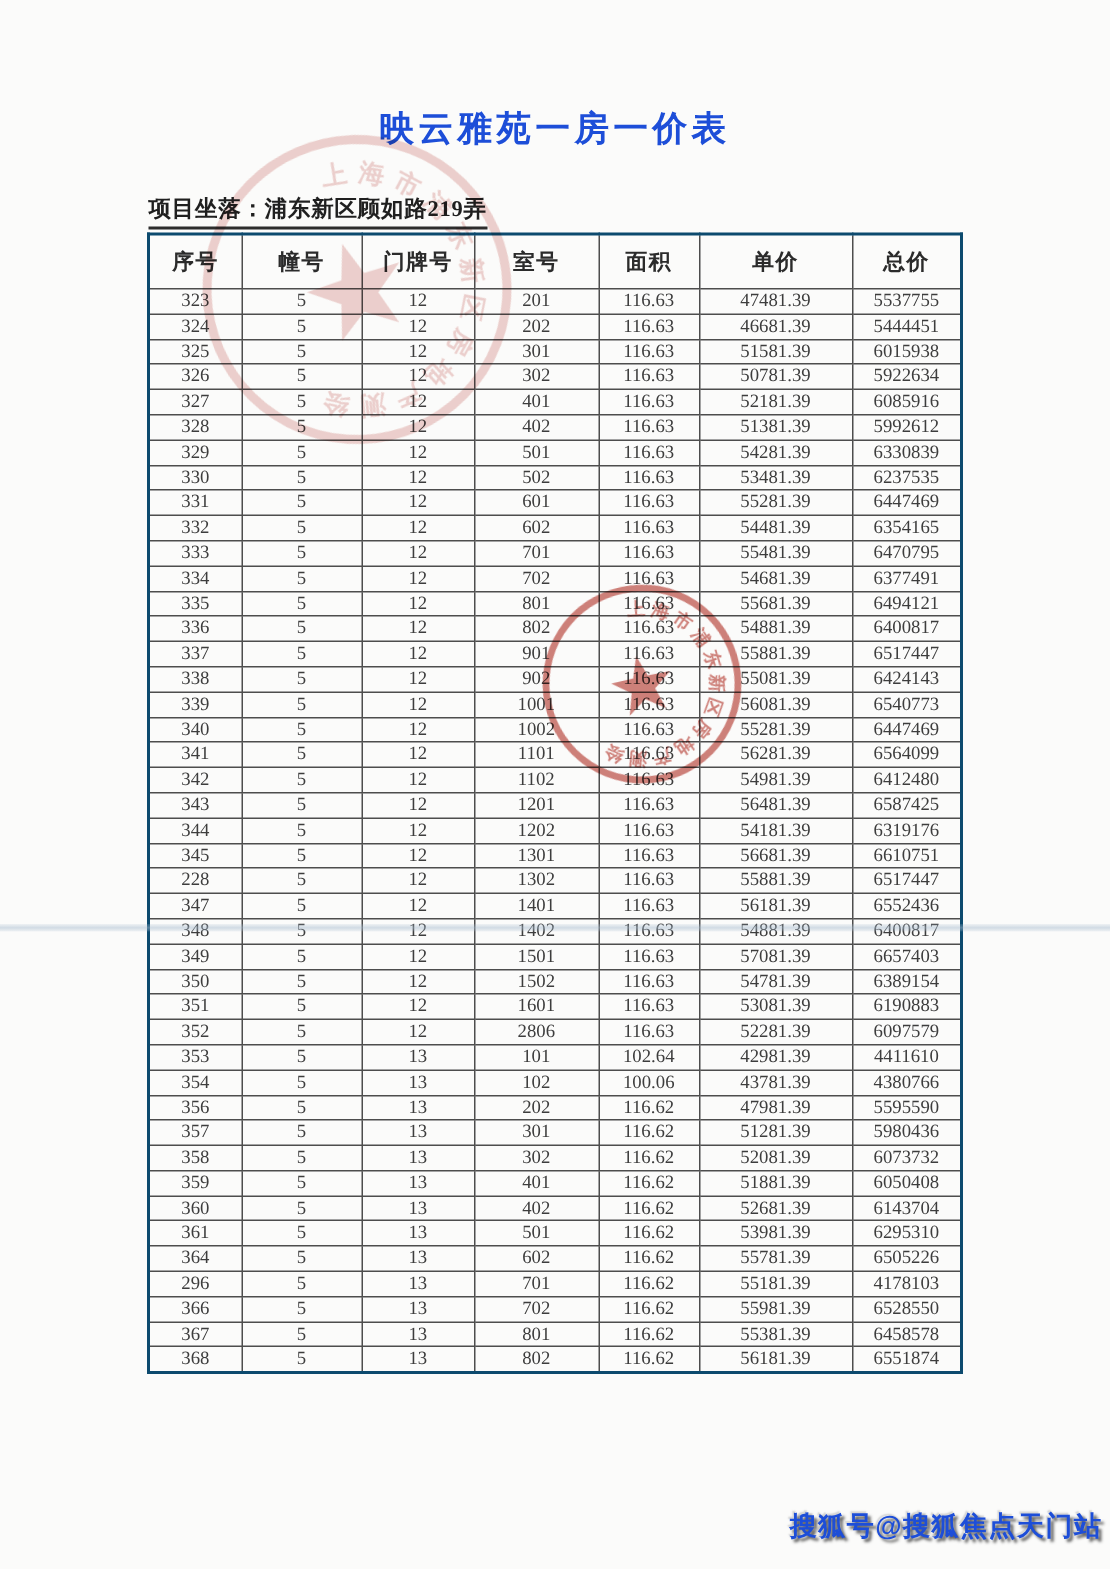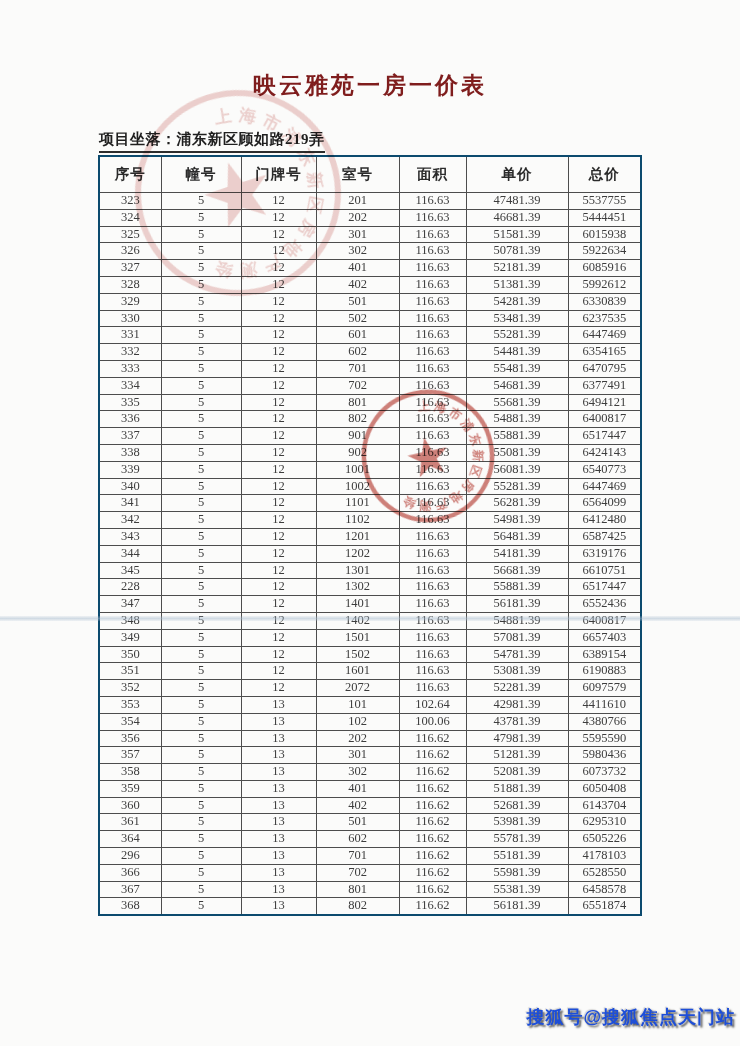--- a/index.html
+++ b/index.html
@@ -5,21 +5,21 @@
   html,body{margin:0;padding:0;}
   body{
     width:740px;height:1046px;position:relative;overflow:hidden;
     background:#fbfbfa;
     font-family:"Liberation Serif","DejaVu Serif",serif;
     color:#3c3c3c;
   }
   .page-title{
     position:absolute;top:70px;left:0;width:740px;
     text-align:center;font-size:23px;font-weight:bold;
-    letter-spacing:3px;color:#7f1d1d;
+    letter-spacing:3px;color:#1d4ed8;
   }
   .location-line{
     position:absolute;top:130px;left:99px;
     font-size:15px;font-weight:bold;color:#1f1f1f;
     border-bottom:2px solid #2d2d2d;padding-bottom:2px;letter-spacing:0.5px;
   }
   table.price-table{
     position:absolute;top:155px;left:98px;width:542px;
     border-collapse:collapse;table-layout:fixed;
     border:2px solid #0c4a6e;
@@ -340,21 +340,21 @@
     <td>12</td>
     <td>1601</td>
     <td>116.63</td>
     <td>53081.39</td>
     <td>6190883</td>
   </tr>
       <tr>
     <td>352</td>
     <td>5</td>
     <td>12</td>
-    <td>2072</td>
+    <td>2806</td>
     <td>116.63</td>
     <td>52281.39</td>
     <td>6097579</td>
   </tr>
       <tr>
     <td>353</td>
     <td>5</td>
     <td>13</td>
     <td>101</td>
     <td>102.64</td>

